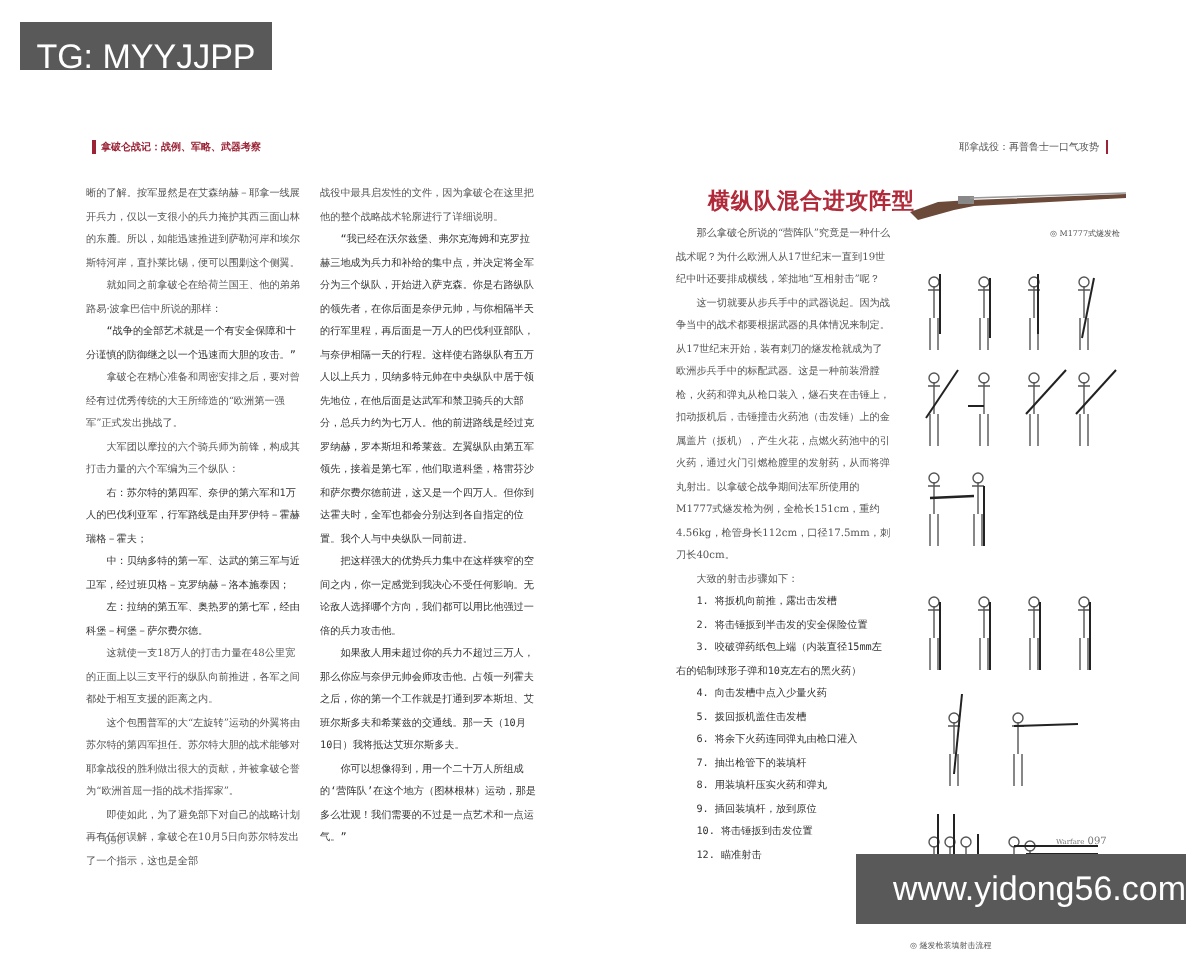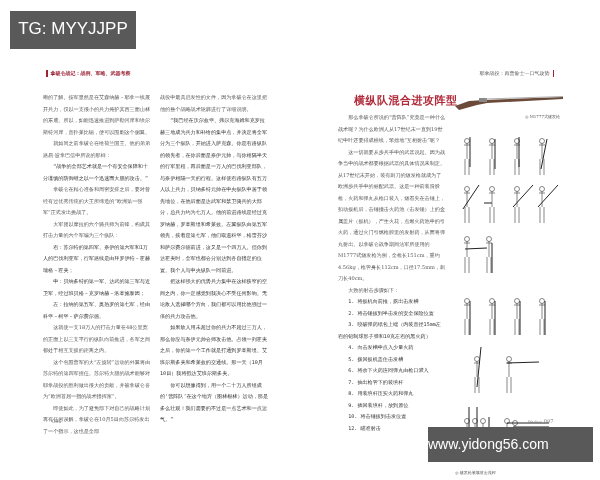--- a/index.html
+++ b/index.html
@@ -1,18 +1,18 @@
 <!DOCTYPE html>
 <html><head>
 <meta charset="utf-8">
 <style>
   html,body{margin:0;padding:0;}
   body{width:600px;height:480px;background:#ffffff;position:relative;overflow:hidden;font-family:"DejaVu Serif",serif;color:#444;}
-  .wm-top{position:absolute;left:10px;top:11px;width:126px;height:38px;background:#595959;color:#fff;font-family:"Liberation Sans",sans-serif;font-size:17px;line-height:35px;text-align:center;}
-  .wm-bot{position:absolute;left:428px;top:427px;width:165px;height:35px;background:#595959;color:#fff;font-family:"Liberation Sans",sans-serif;font-size:14px;line-height:35px;text-align:left;}
+  .wm-top{position:absolute;left:10px;top:11px;width:126px;height:24px;background:#595959;color:#fff;font-family:"Liberation Sans",sans-serif;font-size:17px;line-height:35px;text-align:center;}
+  .wm-bot{position:absolute;left:428px;top:427px;width:165px;height:35px;background:#595959;color:#fff;font-family:"Liberation Sans",sans-serif;font-size:17px;line-height:35px;text-align:right;}
   .runhead{position:absolute;top:70px;font-size:5px;color:#9b2335;font-weight:bold;white-space:nowrap;}
   .runhead.left{left:43px;}
   .runhead.right{right:43px;color:#555;font-weight:normal;}
   .bar{display:inline-block;width:1.5px;height:7px;background:#9b2335;vertical-align:middle;margin:0 3px;}
   .col{position:absolute;top:92px;font-size:5.1px;line-height:11.5px;color:#555;}
   .col p{margin:0;text-indent:2em;}
   .col p.quote{font-family:"DejaVu Sans Mono",monospace;color:#333;}
   .col1{left:43px;width:108px;}
   .col2{left:160px;width:108px;}
   .col3{left:338px;width:108px;}

